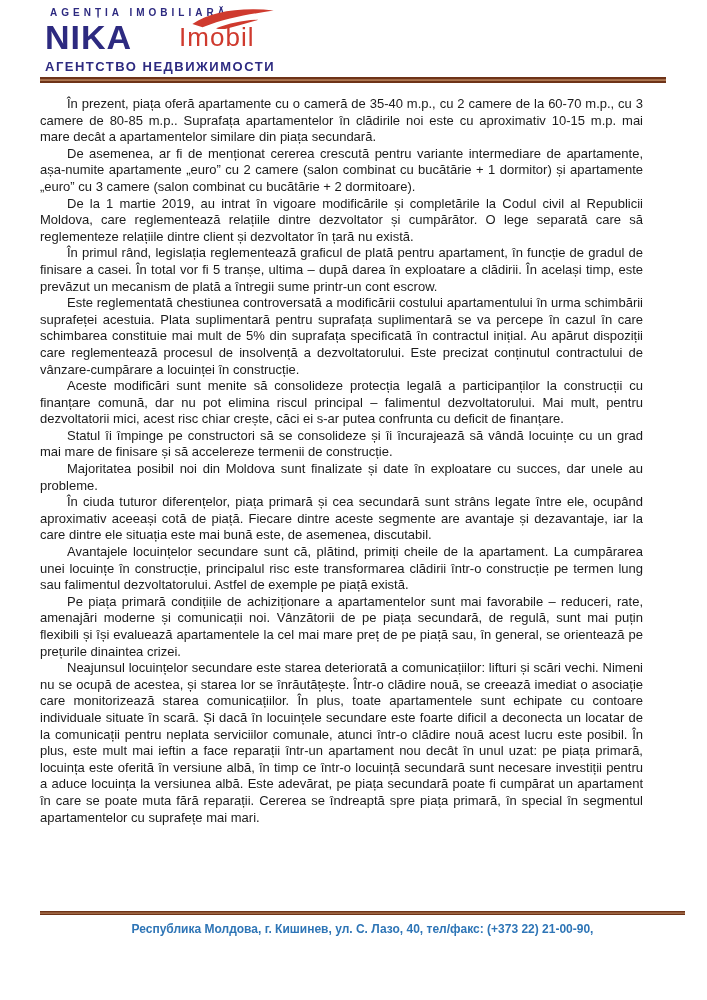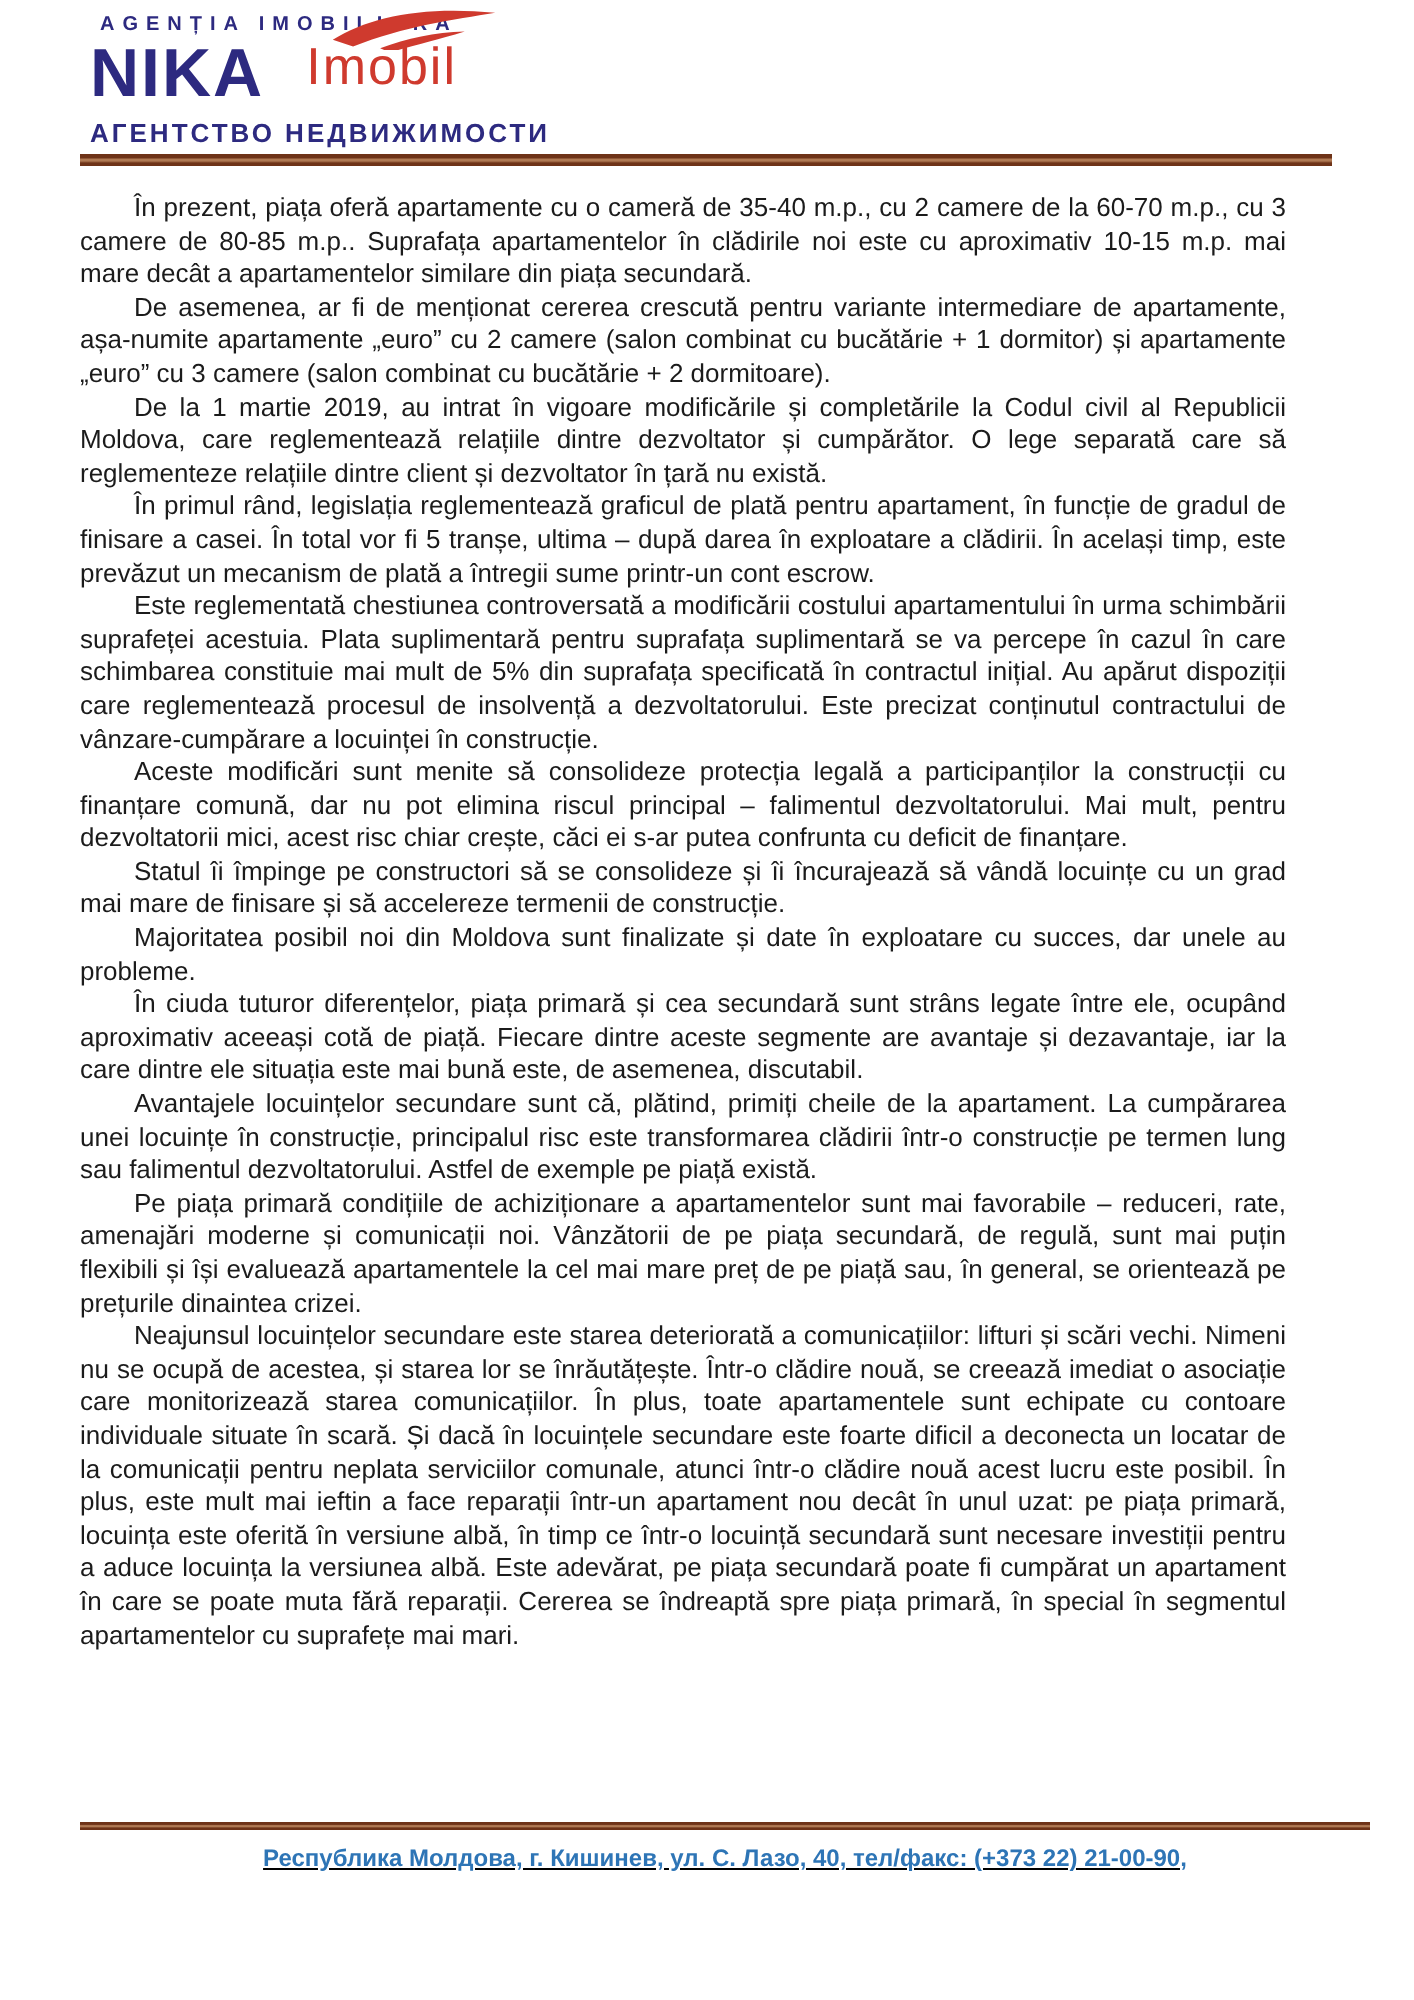--- a/index.html
+++ b/index.html
@@ -24,32 +24,33 @@
   .header { padding: 7px 40px 0 45px; }
   .logo-top {
     color: var(--navy);
     font-size: 10px;
     font-weight: bold;
     letter-spacing: 4px;
     margin-left: 5px;
   }
   .logo-row {
     display: flex;
-    align-items: flex-start;
+    align-items: center;
     margin-top: 2px;
     height: 34px;
+    gap: 41px;
   }
   .logo-nika {
     color: var(--navy);
     font-size: 34px;
     font-weight: bold;
     letter-spacing: 1px;
     line-height: 1;
   }
-  .imobil-wrap { position: relative; margin-left: 21px; }
+  .imobil-wrap { position: relative; margin-left: 6px; }
   .swoosh {
     position: absolute;
     top: -17px;
     left: 10px;
     width: 88px;
     height: 22px;
   }
   .logo-imobil {
     color: var(--red);
     font-size: 26px;
@@ -76,21 +77,21 @@
   
   .doc-body {
     margin: 13px 64px 0 40px;
     color: var(--ink);
     font-size: 13px;
     line-height: 16.6px;
     text-align: justify;
   }
   .doc-body p { margin: 0; text-indent: 27px; }
   
-  .footer { position: absolute; left: 40px; right: 22px; top: 911px; text-decoration: underline; }
+  .footer { position: absolute; left: 40px; right: 22px; top: 911px; }
   .footer-text {
     margin-top: 6px;
     text-align: center;
     color: var(--footer-blue);
     font-weight: bold;
     font-size: 12px;
     line-height: 16.5px;
   }
   .footer-email { color: inherit; text-decoration: underline; cursor: pointer; }
 </style>

